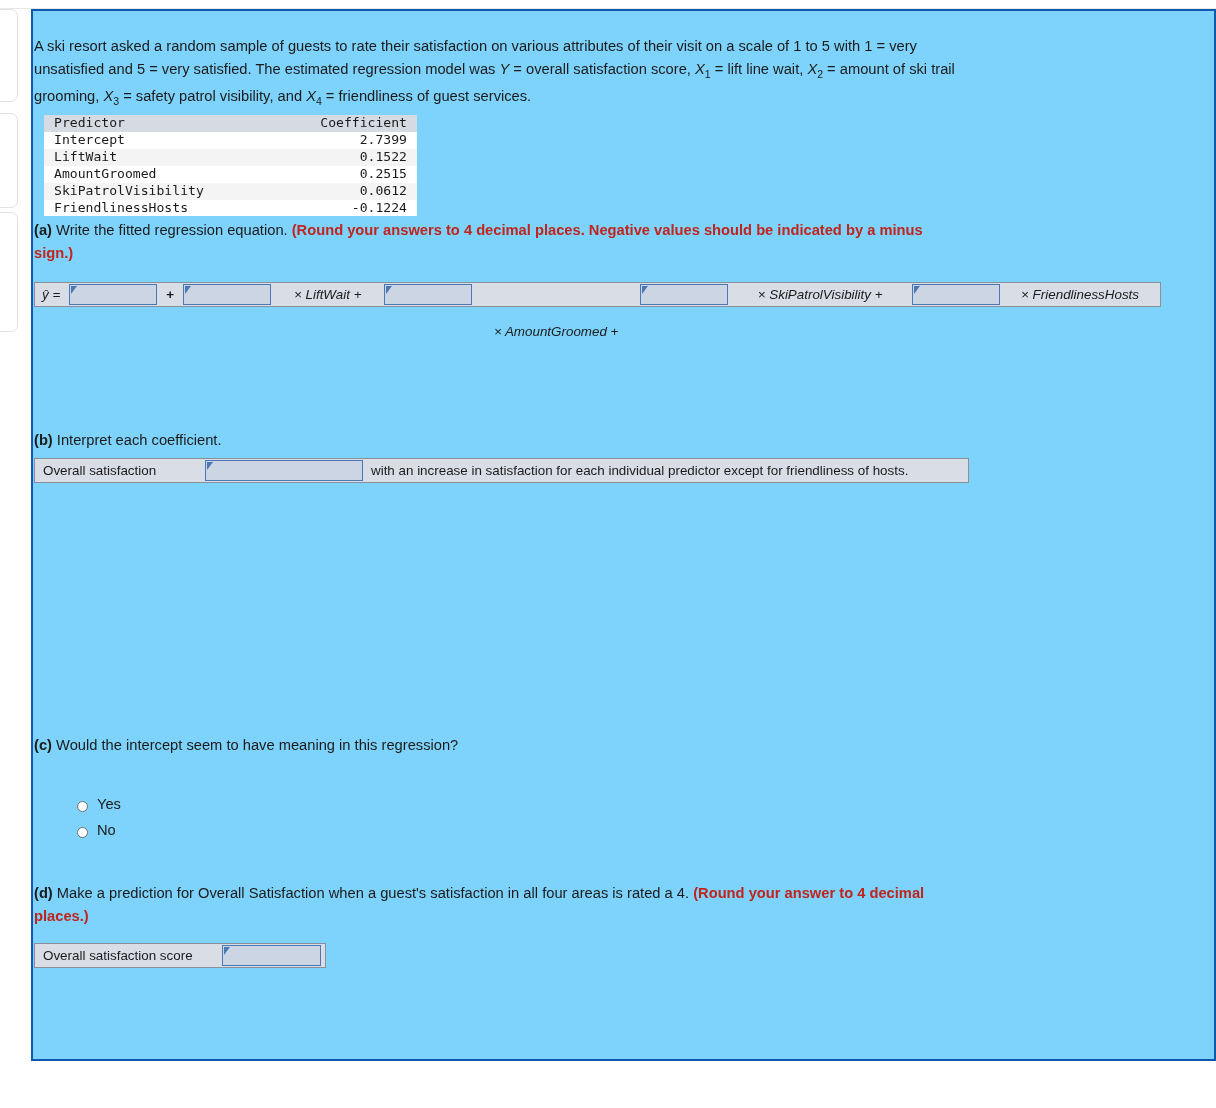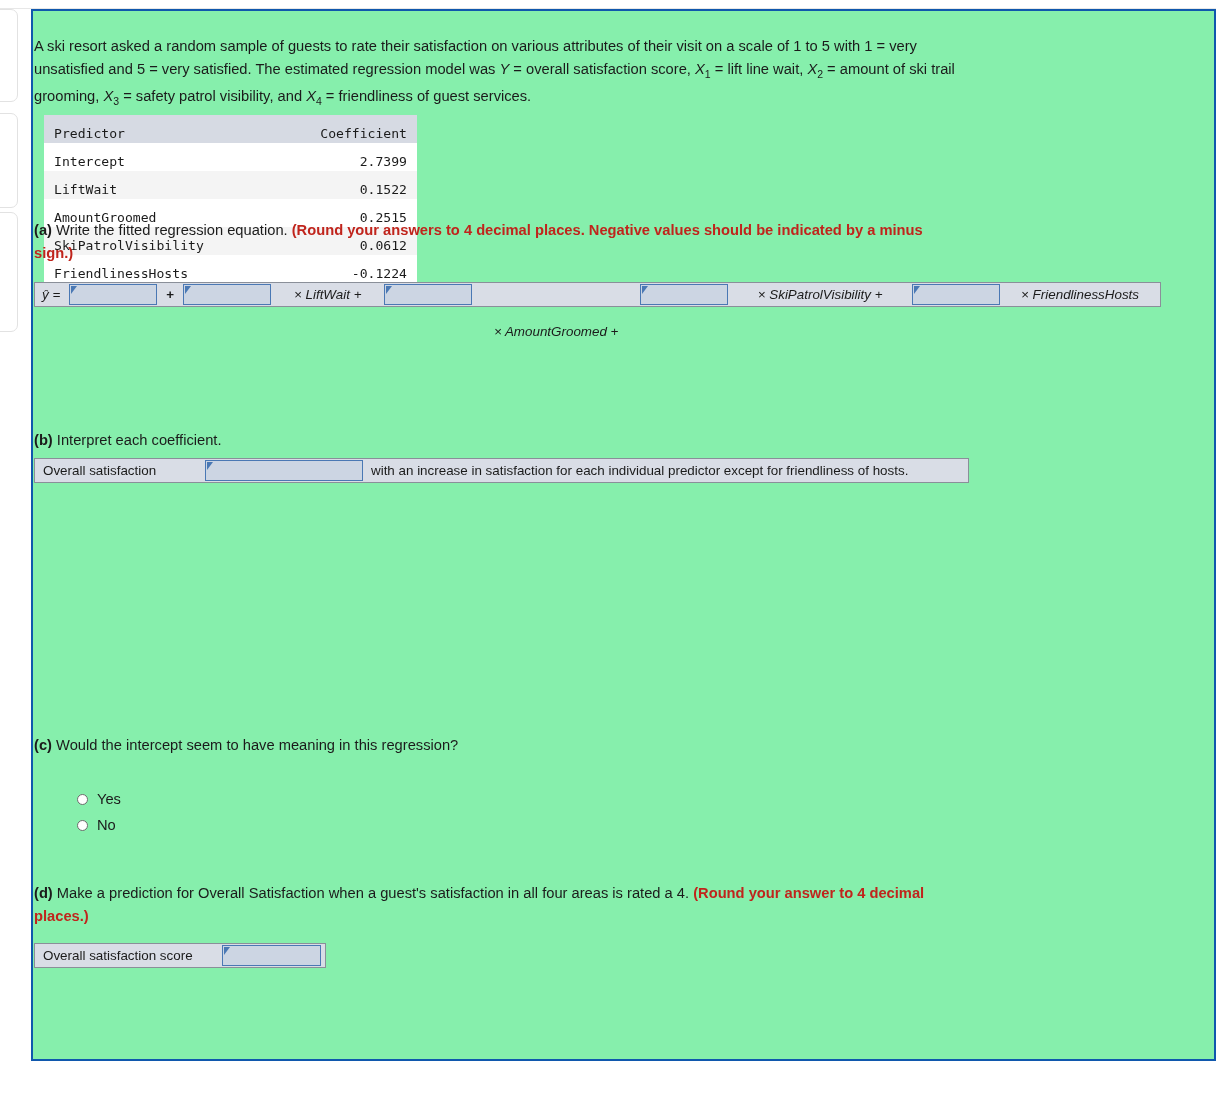--- a/index.html
+++ b/index.html
@@ -43,21 +43,21 @@
   }
 
   
   .frame {
     position: absolute;
     left: 31px;
     top: 9px;
     width: 1185px;
     height: 1052px;
     border: 2px solid #1058ad;
-    background: #86efac;
+    background: #7dd3fc;
   }
 
   .inner {
     position: absolute;
     left: 0; top: 0;
     width: 100%;
   }
 
   .intro {
     position: absolute;
@@ -76,21 +76,21 @@
     position: absolute;
     left: 11px;
     top: 104px;
     width: 373px;
     border-collapse: collapse;
     font-family: "DejaVu Sans Mono", "Liberation Mono", monospace;
     font-size: 13.1px;
     color: #1b1b1b;
   }
   .coef-table td, .coef-table th {
-    padding: 12px 8px 1px 10px;
+    padding: 1px 8px 1px 10px;
     font-weight: normal;
     text-align: left;
     height: 14.9px;
     line-height: 14.9px;
   }
   .coef-table .num { text-align: right; padding-right: 10px; }
   .coef-table thead tr { background: #d6dae3; }
   .coef-table tbody tr:nth-child(even) { background: #f4f4f4; }
   .coef-table tbody tr:nth-child(odd) { background: #ffffff; }
 
@@ -166,21 +166,21 @@
     white-space: nowrap;
   }
 
   
   .radiolist {
     position: absolute;
     left: 44px;
   }
   .radio-row {
     display: flex;
-    align-items: center;
+    align-items: flex-end;
     height: 26px;
     font-size: 14.7px;
     color: #1b1b1b;
   }
   .radio-dot {
     width: 11px; height: 11px;
     border: 1px solid #6d6d6d;
     border-radius: 50%;
     background: #ffffff;
     margin-right: 9px;

